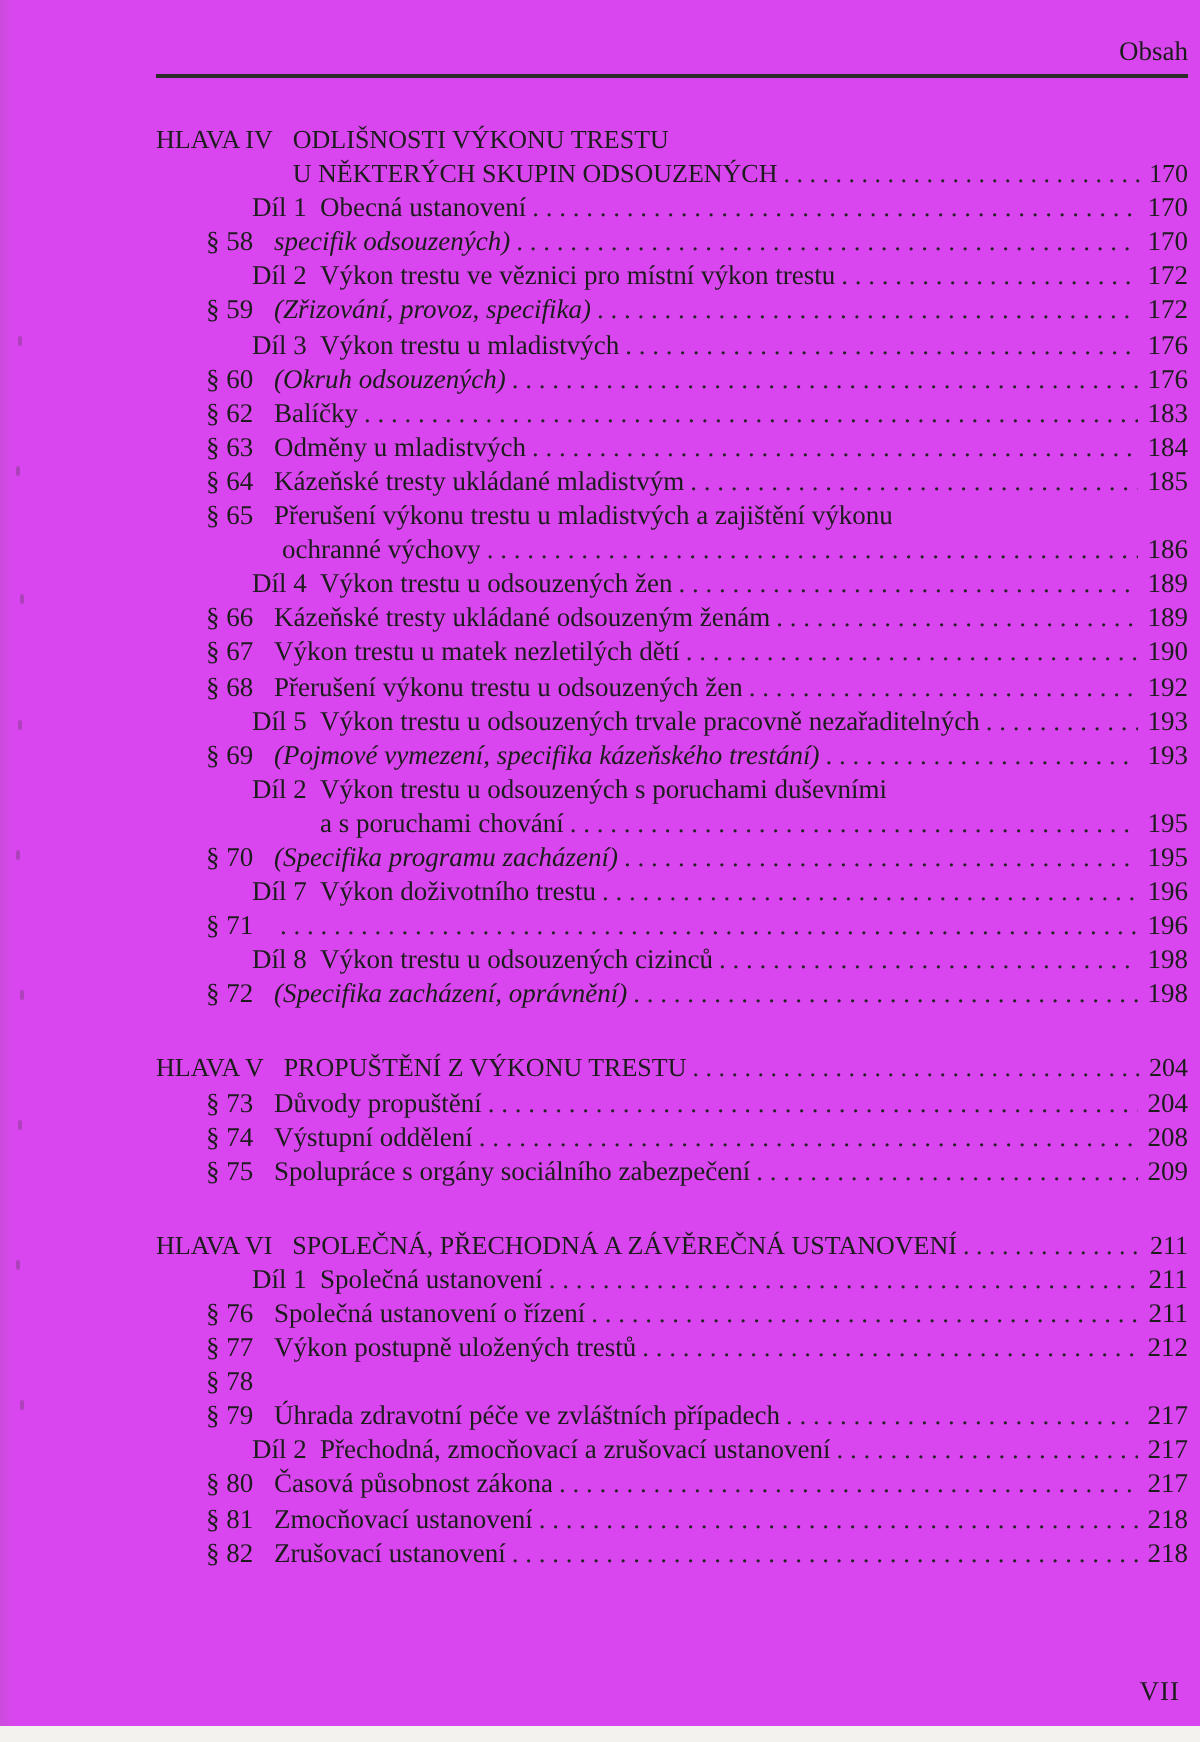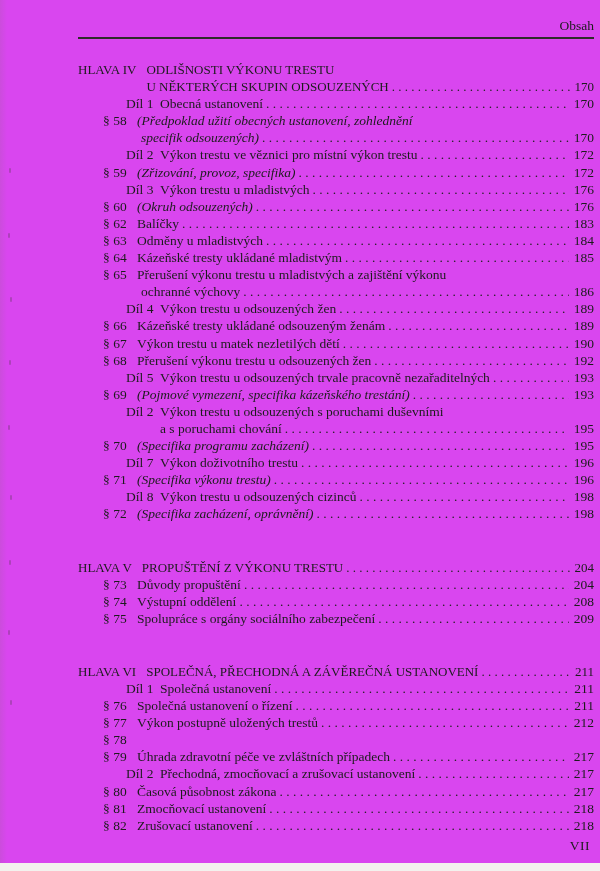--- a/index.html
+++ b/index.html
@@ -33,21 +33,21 @@
   .footer-pageno {
     position:absolute; top:838px; right:46px;
     font-size:13.5px; letter-spacing:.5px;
   }
 
   .toc {
     position:absolute; top:61px; left:78px; right:42px;
     font-size:13.5px; line-height:17.1px;
   }
   .row { display:flex; align-items:flex-start; }
-  .row.gap { margin-top:36px; }
+  .row.gap { margin-top:20px; }
   .label { flex:0 0 auto; white-space:nowrap; }
   .body  { flex:1 1 auto; min-width:0; display:flex; flex-direction:column; }
   .line  { display:flex; align-items:flex-end; min-width:0; }
   .text  { flex:0 1 auto; white-space:nowrap; overflow:hidden; }
   .leader{ flex:1 1 0px; min-width:6px; overflow:hidden; white-space:nowrap;
            padding-left:3px; color:#242424; }
   .leader::after { content:". . . . . . . . . . . . . . . . . . . . . . . . . . . . . . . . . . . . . . . . . . . . . . . . . . . . . . . . . . . . . . . . . . . . . . . . . . . . . . . . . . . . . . . . . . . . . . . . . . . ."; }
   .page-num { flex:0 0 auto; margin-left:5px; }
 
   .kind-hlava { font-size:13px; }
@@ -102,24 +102,20 @@
     <span class="text">Obecná ustanovení</span>
     <span class="leader"></span>
     <span class="page-num">170</span>
   </span>
         </div>
   </div>
       <div class="row kind-par italic">
     <span class="label">§ 58</span>
     <div class="body">
           <span class="line">
-    <span class="text">(Předpoklad užití obecných ustanovení, zohlednění</span>
-
-  </span>
-          <span class="line">
     <span class="text">specifik odsouzených)</span>
     <span class="leader"></span>
     <span class="page-num">170</span>
   </span>
         </div>
   </div>
       <div class="row kind-dil">
     <span class="label">Díl 2</span>
     <div class="body">
           <span class="line">
@@ -294,21 +290,20 @@
     <span class="text">Výkon doživotního trestu</span>
     <span class="leader"></span>
     <span class="page-num">196</span>
   </span>
         </div>
   </div>
       <div class="row kind-par italic">
     <span class="label">§ 71</span>
     <div class="body">
           <span class="line">
-    <span class="text">(Specifika výkonu trestu)</span>
     <span class="leader"></span>
     <span class="page-num">196</span>
   </span>
         </div>
   </div>
       <div class="row kind-dil">
     <span class="label">Díl 8</span>
     <div class="body">
           <span class="line">
     <span class="text">Výkon trestu u odsouzených cizinců</span>

